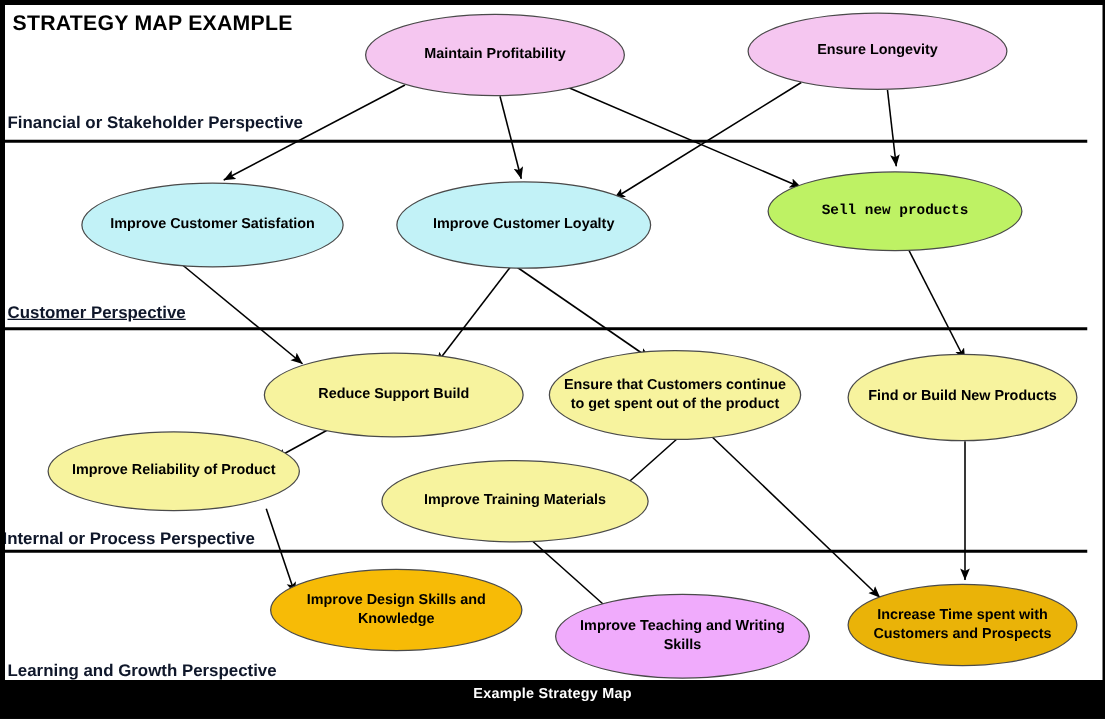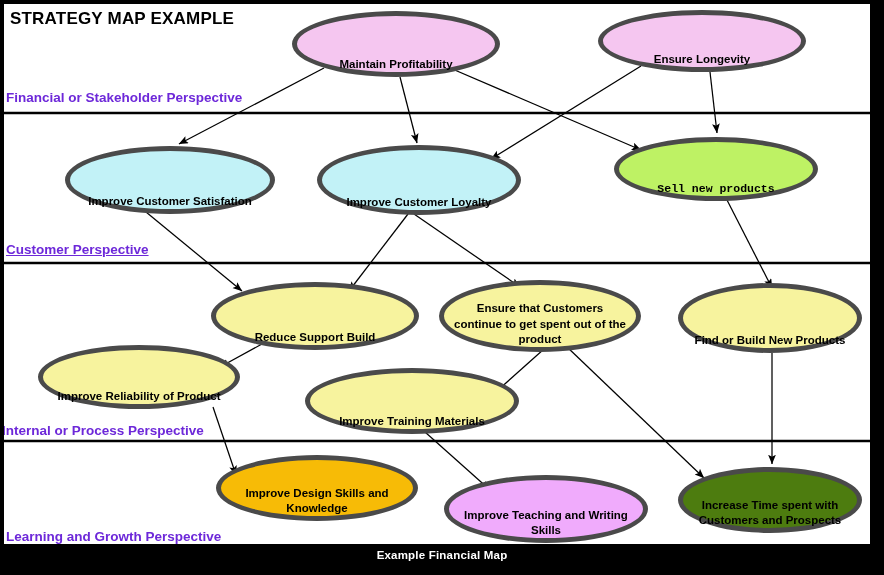--- a/index.html
+++ b/index.html
@@ -17,52 +17,53 @@
   }
   
   #canvas{
     position:absolute;
     left:4px;
     top:4px;
     width:866px;
     height:540px;
     background:#ffffff;
     overflow:hidden;
+    padding-left:12px;
   }
   #svg-layer{
     position:absolute;
     left:0; top:0;
     width:866px; height:540px;
   }
   .map-title{
     position:absolute;
     left:6px;
     top:5px;
     font-size:17px;
     font-weight:bold;
     letter-spacing:.2px;
     color:#000;
     white-space:nowrap;
   }
   .perspective-label{
     position:absolute;
     font-size:13.5px;
     font-weight:bold;
-    color:#6d28d9;
+    color:#0f172a;
     white-space:nowrap;
     text-align:center;
   }
   .node{
     position:absolute;
     display:flex;
-    align-items:flex-end;
+    align-items:center;
     justify-content:center;
     text-align:center;
     border-radius:50%;
-    border:5px solid #6d28d9;
+    border:1px solid #6d28d9;
     box-sizing:border-box;
     font-size:11.5px;
     font-weight:bold;
     color:#000;
     line-height:1.32;
     padding:0 10px;
   }
   .node span{display:block;width:100%;}
   .caption{
     position:absolute;
@@ -152,22 +153,22 @@
         </div>
         <div class="node" style="left: 301px; top: 364px; width: 214px; height: 66px; background: rgb(247, 243, 158); border-color: rgb(74, 74, 74);">
           <span>Improve Training Materials</span>
         </div>
         <div class="node" style="left: 212px; top: 451px; width: 202px; height: 66px; background: rgb(247, 187, 6); border-color: rgb(74, 74, 74);">
           <span>Improve Design Skills and Knowledge</span>
         </div>
         <div class="node" style="left: 440px; top: 471px; width: 204px; height: 68px; background: #f0abfc; border-color: rgb(74, 74, 74);">
           <span>Improve Teaching and Writing Skills</span>
         </div>
-        <div class="node" style="left: 674px; top: 463px; width: 184px; height: 66px; background: #4d7c0f; border-color: rgb(74, 74, 74);">
+        <div class="node" style="left: 674px; top: 463px; width: 184px; height: 66px; background: #eab308; border-color: rgb(74, 74, 74);">
           <span>Increase Time spent with Customers and Prospects</span>
         </div>
       </div>
 
   </div>
 
-  <div class="caption">Example Financial Map</div>
+  <div class="caption">Example Strategy Map</div>
 
 </div>
 
 </body></html>

